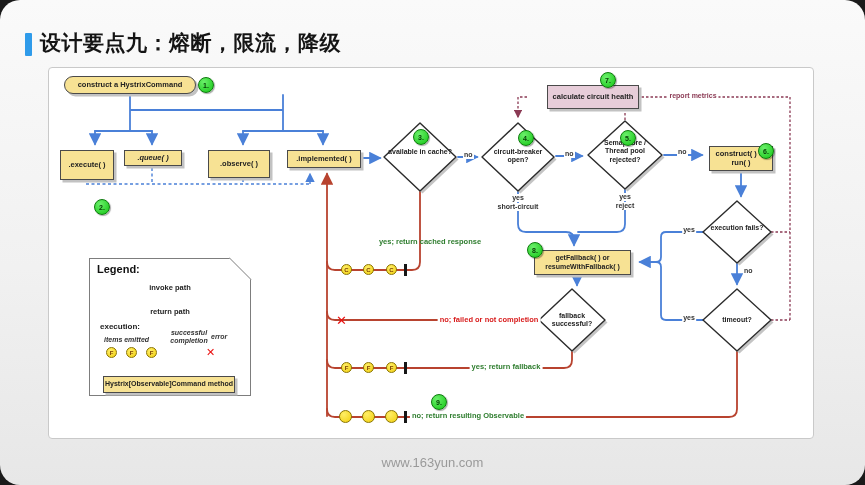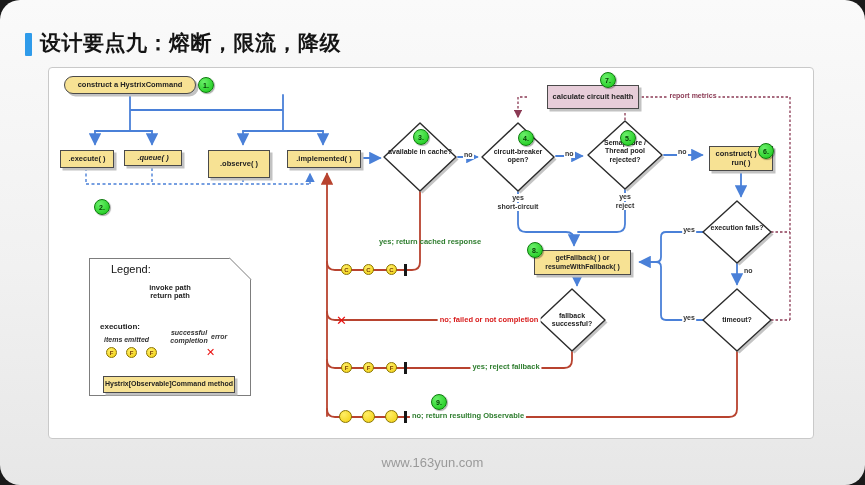--- a/index.html
+++ b/index.html
@@ -31,21 +31,21 @@
   .green{color:#2e7d2e;text-align:right;} .redt{color:#d81a1a;} .maroon{color:#8b3a54;}
   .marble{width:11px;height:11px;border-radius:50%;background:radial-gradient(circle at 35% 30%,#ffee66,#f2cf0e);
           border:1px solid #8a7400;box-sizing:border-box;display:flex;align-items:center;justify-content:center;
           font-size:6px;font-weight:bold;color:#7a3c00;}
   .marble.big{width:13px;height:13px;}
   .xmark{color:#ea1010;font-size:13px;font-weight:bold;line-height:1;}
   #note-2{width:202px;font-size:7.5px;line-height:1.3;font-weight:bold;color:#8a7a14;}
   
   #legend-panel{left:89px;top:258px;width:162px;height:138px;background:#fff;border:1.4px solid #7d7d7d;
       clip-path:polygon(0 0,calc(100% - 22px) 0,100% 22px,100% 100%,0 100%);box-sizing:border-box;}
-  #legend-title{left:111px;top:263px;font-size:11px;font-weight:normal;color:#111;}
+  #legend-title{left:97px;top:263px;font-size:11px;font-weight:bold;color:#111;}
   .lit{font-size:7px;font-style:italic;color:#333;line-height:1.15;font-weight:bold;}
   #footer-url{left:0;top:455px;width:865px;text-align:center;font-size:13px;color:#9a9a9a;}
 </style>
 </head>
 <body>
 
 <div id="slide">
 
   <div class="abs" id="title-bar"></div>
   <div class="abs" id="page-title">设计要点九：熔断，限流，降级</div>
@@ -130,21 +130,21 @@
       <rect x="404" y="264" width="3" height="12"></rect>
         <rect x="404" y="362" width="3" height="12"></rect>
       <rect x="404" y="411" width="3" height="12"></rect>
         <rect x="184" y="347" width="3" height="12"></rect>
     </g>
 
     <path d="M229,258 L251,280" stroke="#7d7d7d" stroke-width="1.4" fill="none"></path>
   </svg>
 
   <div class="abs node pill" style="left:64px;top:76px;width:132px;height:18px;">construct a HystrixCommand</div>
-  <div class="abs node" style="left:60px;top:150px;width:54px;height:18px;">.execute( )</div>
+  <div class="abs node" style="left:60px;top:150px;width:54px;height:30px;">.execute( )</div>
   <div class="abs node" style="left:124px;top:150px;width:58px;height:16px;font-style:italic;">.queue( )</div>
   <div class="abs node" style="left:208px;top:150px;width:62px;height:28px;">.observe( )</div>
   <div class="abs node" style="left:287px;top:150px;width:74px;height:18px;">.implemented( )</div>
   <div class="abs node" style="left:709px;top:146px;width:64px;height:25px;padding:0 4px;">construct( ) or run( )</div>
   <div class="abs node pink" style="left:527px;top:85px;width:92px;height:24px;margin-left:20px;">calculate circuit health</div>
   <div class="abs node" style="left:534px;top:250px;width:97px;height:25px;font-size:7px;">getFallback( ) or resumeWithFallback( )</div>
 
   <div class="abs dtext" style="left:388px;top:148px;width:64px;">available in cache?</div>
   <div class="abs dtext" style="left:486px;top:148px;width:64px;">circuit-breaker open?</div>
   <div class="abs dtext" style="left:596px;top:139px;width:58px;">Semaphore / Thread pool rejected?</div>
@@ -169,42 +169,42 @@
   <div class="abs elabel c" style="left:689px;top:226px;">yes</div>
   <div class="abs elabel c" style="left:689px;top:314px;">yes</div>
   <div class="abs elabel c" style="left:518px;top:194px;">yes</div>
   <div class="abs elabel c" style="left:518px;top:203px;">short-circuit</div>
   <div class="abs elabel c" style="left:625px;top:193px;">yes</div>
   <div class="abs elabel c" style="left:625px;top:202px;">reject</div>
   <div class="abs rl maroon c" style="left:693px;top:92px;font-size:7px;">report metrics</div>
 
   <div class="abs rl green c" style="left:430px;top:238px;background:transparent;">yes; return cached response</div>
   <div class="abs rl redt c" style="left:489px;top:316px;">no; failed or not completion</div>
-  <div class="abs rl green c" style="left:506px;top:363px;">yes; reject fallback</div>
+  <div class="abs rl green c" style="left:506px;top:363px;">yes; return fallback</div>
   <div class="abs rl green c" style="left:468px;top:412px;">no; return resulting Observable</div>
 
   <div class="abs marble" style="left:341px;top:264px;">C</div>
   <div class="abs marble" style="left:363px;top:264px;">C</div>
   <div class="abs marble" style="left:386px;top:264px;">C</div>
 
   <div class="abs xmark" style="left:336px;top:314px;">✕</div>
 
   <div class="abs marble" style="left:341px;top:362px;">F</div>
   <div class="abs marble" style="left:363px;top:362px;">F</div>
   <div class="abs marble" style="left:386px;top:362px;">F</div>
 
   <div class="abs marble big" style="left:339px;top:410px;"></div>
   <div class="abs marble big" style="left:362px;top:410px;"></div>
   <div class="abs marble big" style="left:385px;top:410px;"></div>
 
 
   <div class="abs" id="legend-panel"></div>
   <div class="abs" id="legend-title">Legend:</div>
   <div class="abs rl c" style="left:170px;top:284px;color:#222;">invoke path</div>
-  <div class="abs rl c" style="left:170px;top:292px;color:#222;">return path</div>
+  <div class="abs rl c" style="left:170px;top:308px;color:#222;">return path</div>
   <div class="abs" style="left:100px;top:322px;font-size:8px;font-weight:bold;color:#222;">execution:</div>
   <div class="abs lit" style="left:104px;top:336px;">items emitted</div>
   <div class="abs lit c" style="left:189px;top:329px;width:62px;text-align:center;">successful completion</div>
   <div class="abs lit" style="left:211px;top:333px;">error</div>
   <div class="abs marble" style="left:106px;top:347px;">F</div>
   <div class="abs marble" style="left:126px;top:347px;">F</div>
   <div class="abs marble" style="left:146px;top:347px;">F</div>
   <div class="abs xmark" style="left:206px;top:347px;font-size:11px;">✕</div>
   <div class="abs node" style="left:103px;top:376px;width:132px;height:17px;font-size:7px;">Hystrix[Observable]Command method</div>
 

